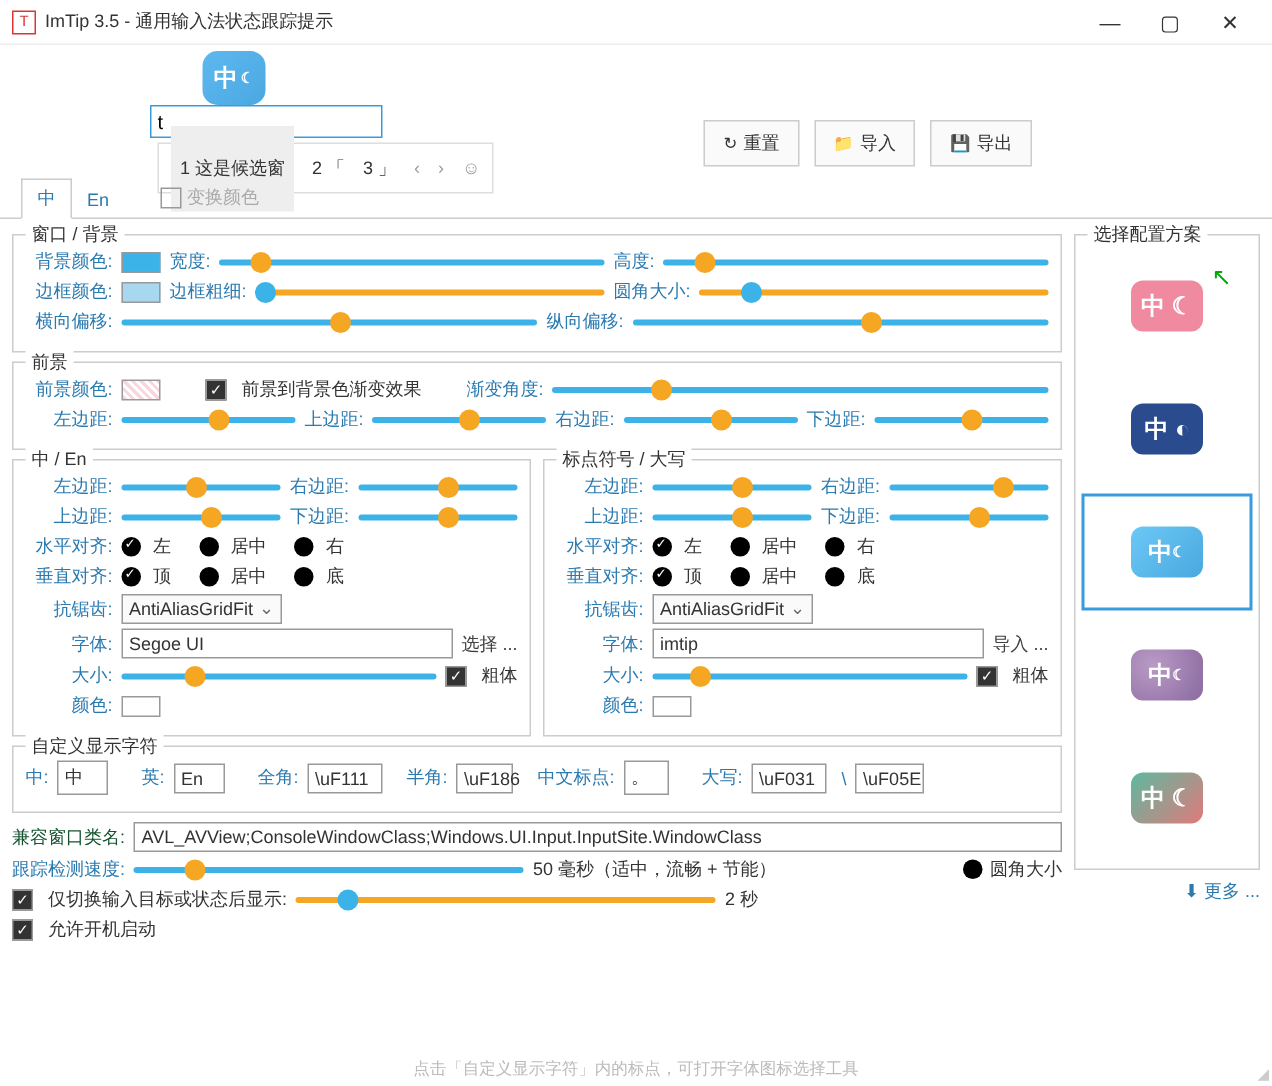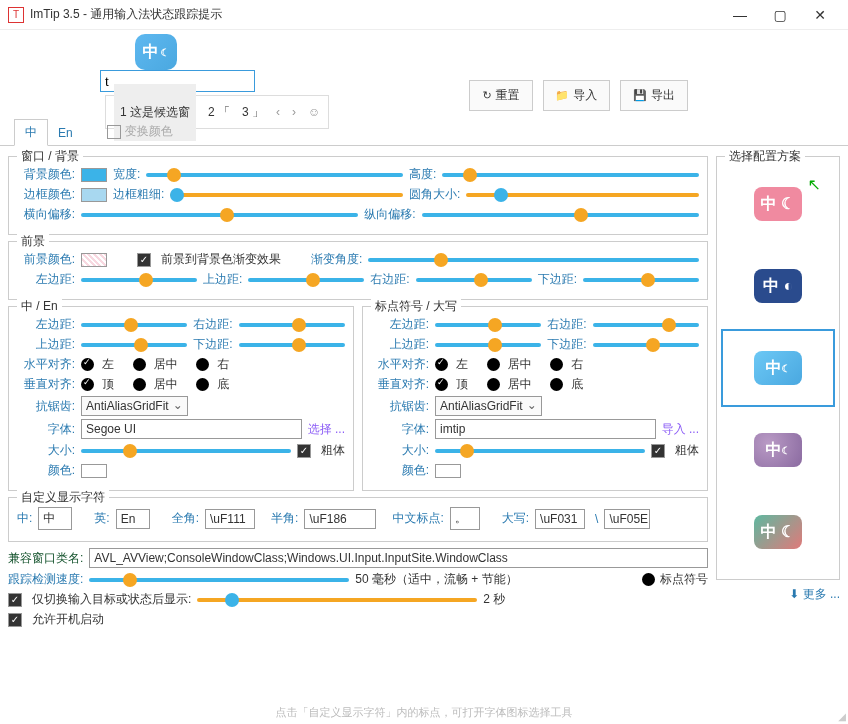--- a/index.html
+++ b/index.html
@@ -37,21 +37,21 @@
 .track { position: absolute; top: 5px; left: 0; right: 0; height: 4px; background: #3bb3e8; border-radius: 2px; }
 .track.orange { background: #f5a623; }
 .thumb { position: absolute; top: 0; width: 14px; height: 14px; background: #f5a623; border-radius: 50%; cursor: pointer; }
 .thumb.blue { background: #3bb3e8; }
 .radio { width: 13px; height: 13px; border-radius: 50%; background: #000; display: inline-block; vertical-align: middle; margin-right: 2px; cursor: pointer; }
 .radio.sel { background: #000; position: relative; }
 .radio.sel::after { content: "✓"; color: #fff; font-size: 9px; position: absolute; top: -1px; left: 2px; }
 .select { border: 1px solid #999; padding: 2px 18px 2px 4px; background: #fafafa; cursor: pointer; position: relative; }
 .select::after { content: "⌄"; position: absolute; right: 4px; top: 1px; color: #666; }
 .input { border: 1px solid #999; padding: 2px 4px; background: #fff; }
-.link { color: #8b5cf6; cursor: pointer; }
+.link { color: #404040; cursor: pointer; }
 .twocol { display: flex; gap: 8px; }
 .half { flex: 1; }
 .scheme { border: 2px solid transparent; height: 78px; display: flex; align-items: center; justify-content: center; cursor: pointer; margin: 4px 0; }
 .scheme.sel { border-color: #3a9bdc; }
 .scheme .badge1 { width: 48px; height: 34px; border-radius: 8px; display: flex; align-items: center; justify-content: center; color: #fff; font-weight: bold; font-size: 16px; }
 .b-pink { background: #f08aa0; }
 .b-navy { background: #2a4b8d; border-radius: 18px; width: 50px; }
 .b-blue { background: linear-gradient(135deg, #6cc8f5, #4aa8e0); border-radius: 10px; }
 .b-purple { background: radial-gradient(circle at 30% 30%, #b99ac5, #8a6aa0); border-radius: 50%; width: 44px; height: 44px; }
 .b-rsq { background: linear-gradient(135deg, #5eb8a0, #e07a7a); border-radius: 10px; }
@@ -305,42 +305,42 @@
 <div class="group">
   <span class="legend">自定义显示字符</span>
   <div class="row">
     <span class="lbl">中:</span>
           <span class="input" style="width:34px">中</span>
     <span class="lbl" style="margin-left:16px">英:</span>
           <span class="input" style="width:34px">En</span>
     <span class="lbl" style="margin-left:16px">全角:</span>
           <span class="input" style="width:50px">\uF111</span>
     <span class="lbl" style="margin-left:10px">半角:</span>
-          <span class="input" style="width:72px">\uF186</span>
+          <span class="input" style="width:38px">\uF186</span>
     <span class="lbl" style="margin-left:10px">中文标点:</span>
           <span class="input" style="width:30px">。</span>
     <span class="lbl" style="margin-left:16px">大写:</span>
           <span class="input" style="width:50px">\uF031</span>
     <span class="lbl" style="margin-left:4px">\</span>
           <span class="input" style="width:46px">\uF05E</span>
   </div>
 </div>
 
 <div class="row" style="margin-top:6px">
   <span class="lbl" style="color:#14532d">兼容窗口类名:</span>
   <span class="input" style="flex:1">AVL_AVView;ConsoleWindowClass;Windows.UI.Input.InputSite.WindowClass</span>
 </div>
 <div class="row">
   <span class="lbl" style="color:#2a7ab0">跟踪检测速度:</span>
   <span class="slider" style="max-width:260px">
           <span class="track"></span>
           <span class="thumb" style="left:13%"></span>
         </span>
   <span>50 毫秒（适中，流畅 + 节能）</span>
-  <span style="margin-left:auto"><span class="radio"></span> <span>标点符号</span></span>
+  <span style="margin-left:auto"><span class="radio"></span> <span>圆角大小</span></span>
 </div>
 <div class="row">
   <span class="cb checked"></span>
   <span>仅切换输入目标或状态后显示:</span>
   <span class="slider" style="max-width:280px">
           <span class="track orange"></span>
           <span class="thumb blue" style="left:10%"></span>
         </span>
   <span>2 秒</span>
 </div>

